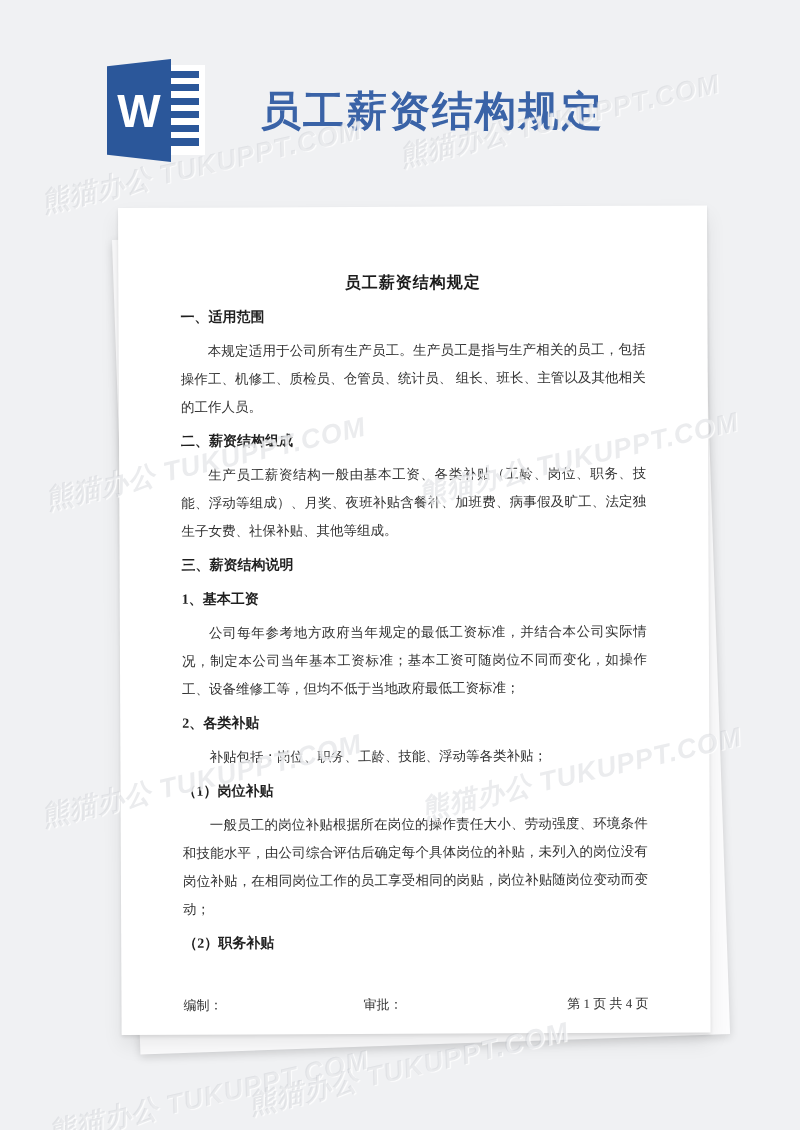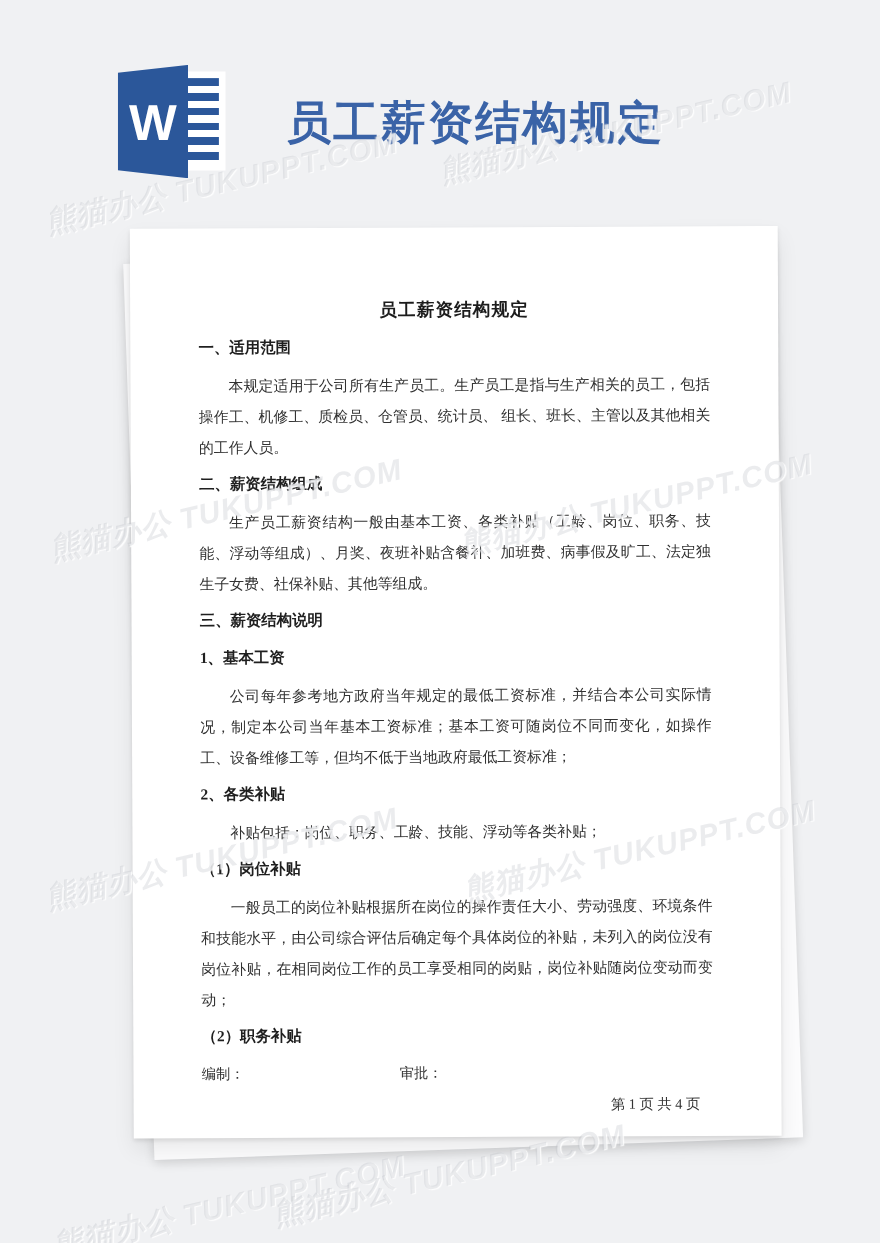--- a/index.html
+++ b/index.html
@@ -29,21 +29,21 @@
 
   
   .doc{position:absolute;left:0;top:0;right:0;bottom:0;padding:62px 62px 0 62px;box-sizing:border-box;
     font-family:"Liberation Serif","DejaVu Serif",serif;color:#313131;font-size:13.5px;}
   .doc-title{text-align:center;font-size:16px;font-weight:bold;color:#1c1c1c;
     font-family:"Liberation Sans",sans-serif;line-height:28px;margin:0 0 6px 0;letter-spacing:1px;}
   .hd{font-weight:bold;font-size:14px;color:#1f1f1f;line-height:28px;margin:0 0 6px 0;}
   .para{line-height:28px;margin:0 0 6px 0;text-indent:2em;text-align:justify;}
   .doc-footer{position:absolute;left:62px;right:62px;bottom:20px;display:grid;
     grid-template-columns:180px 180px 1fr;font-size:13px;color:#333;}
-  .doc-footer .fcell-right{text-align:center;margin-top:29px;}
+  .doc-footer .fcell-right{text-align:right;}
 
   
   .wm{position:absolute;z-index:9;transform:rotate(-13deg);white-space:nowrap;pointer-events:none;
     font-family:"Liberation Sans",sans-serif;font-weight:bold;font-style:italic;
     font-size:27px;letter-spacing:1px;
     color:rgba(172,176,186,0.24);text-shadow:1px 1px 1px rgba(255,255,255,0.9);}
   .wm1{left:38px;top:148px;}
   .wm2{left:396px;top:102px;}
   .wm3{left:42px;top:445px;}
   .wm4{left:415px;top:440px;}

